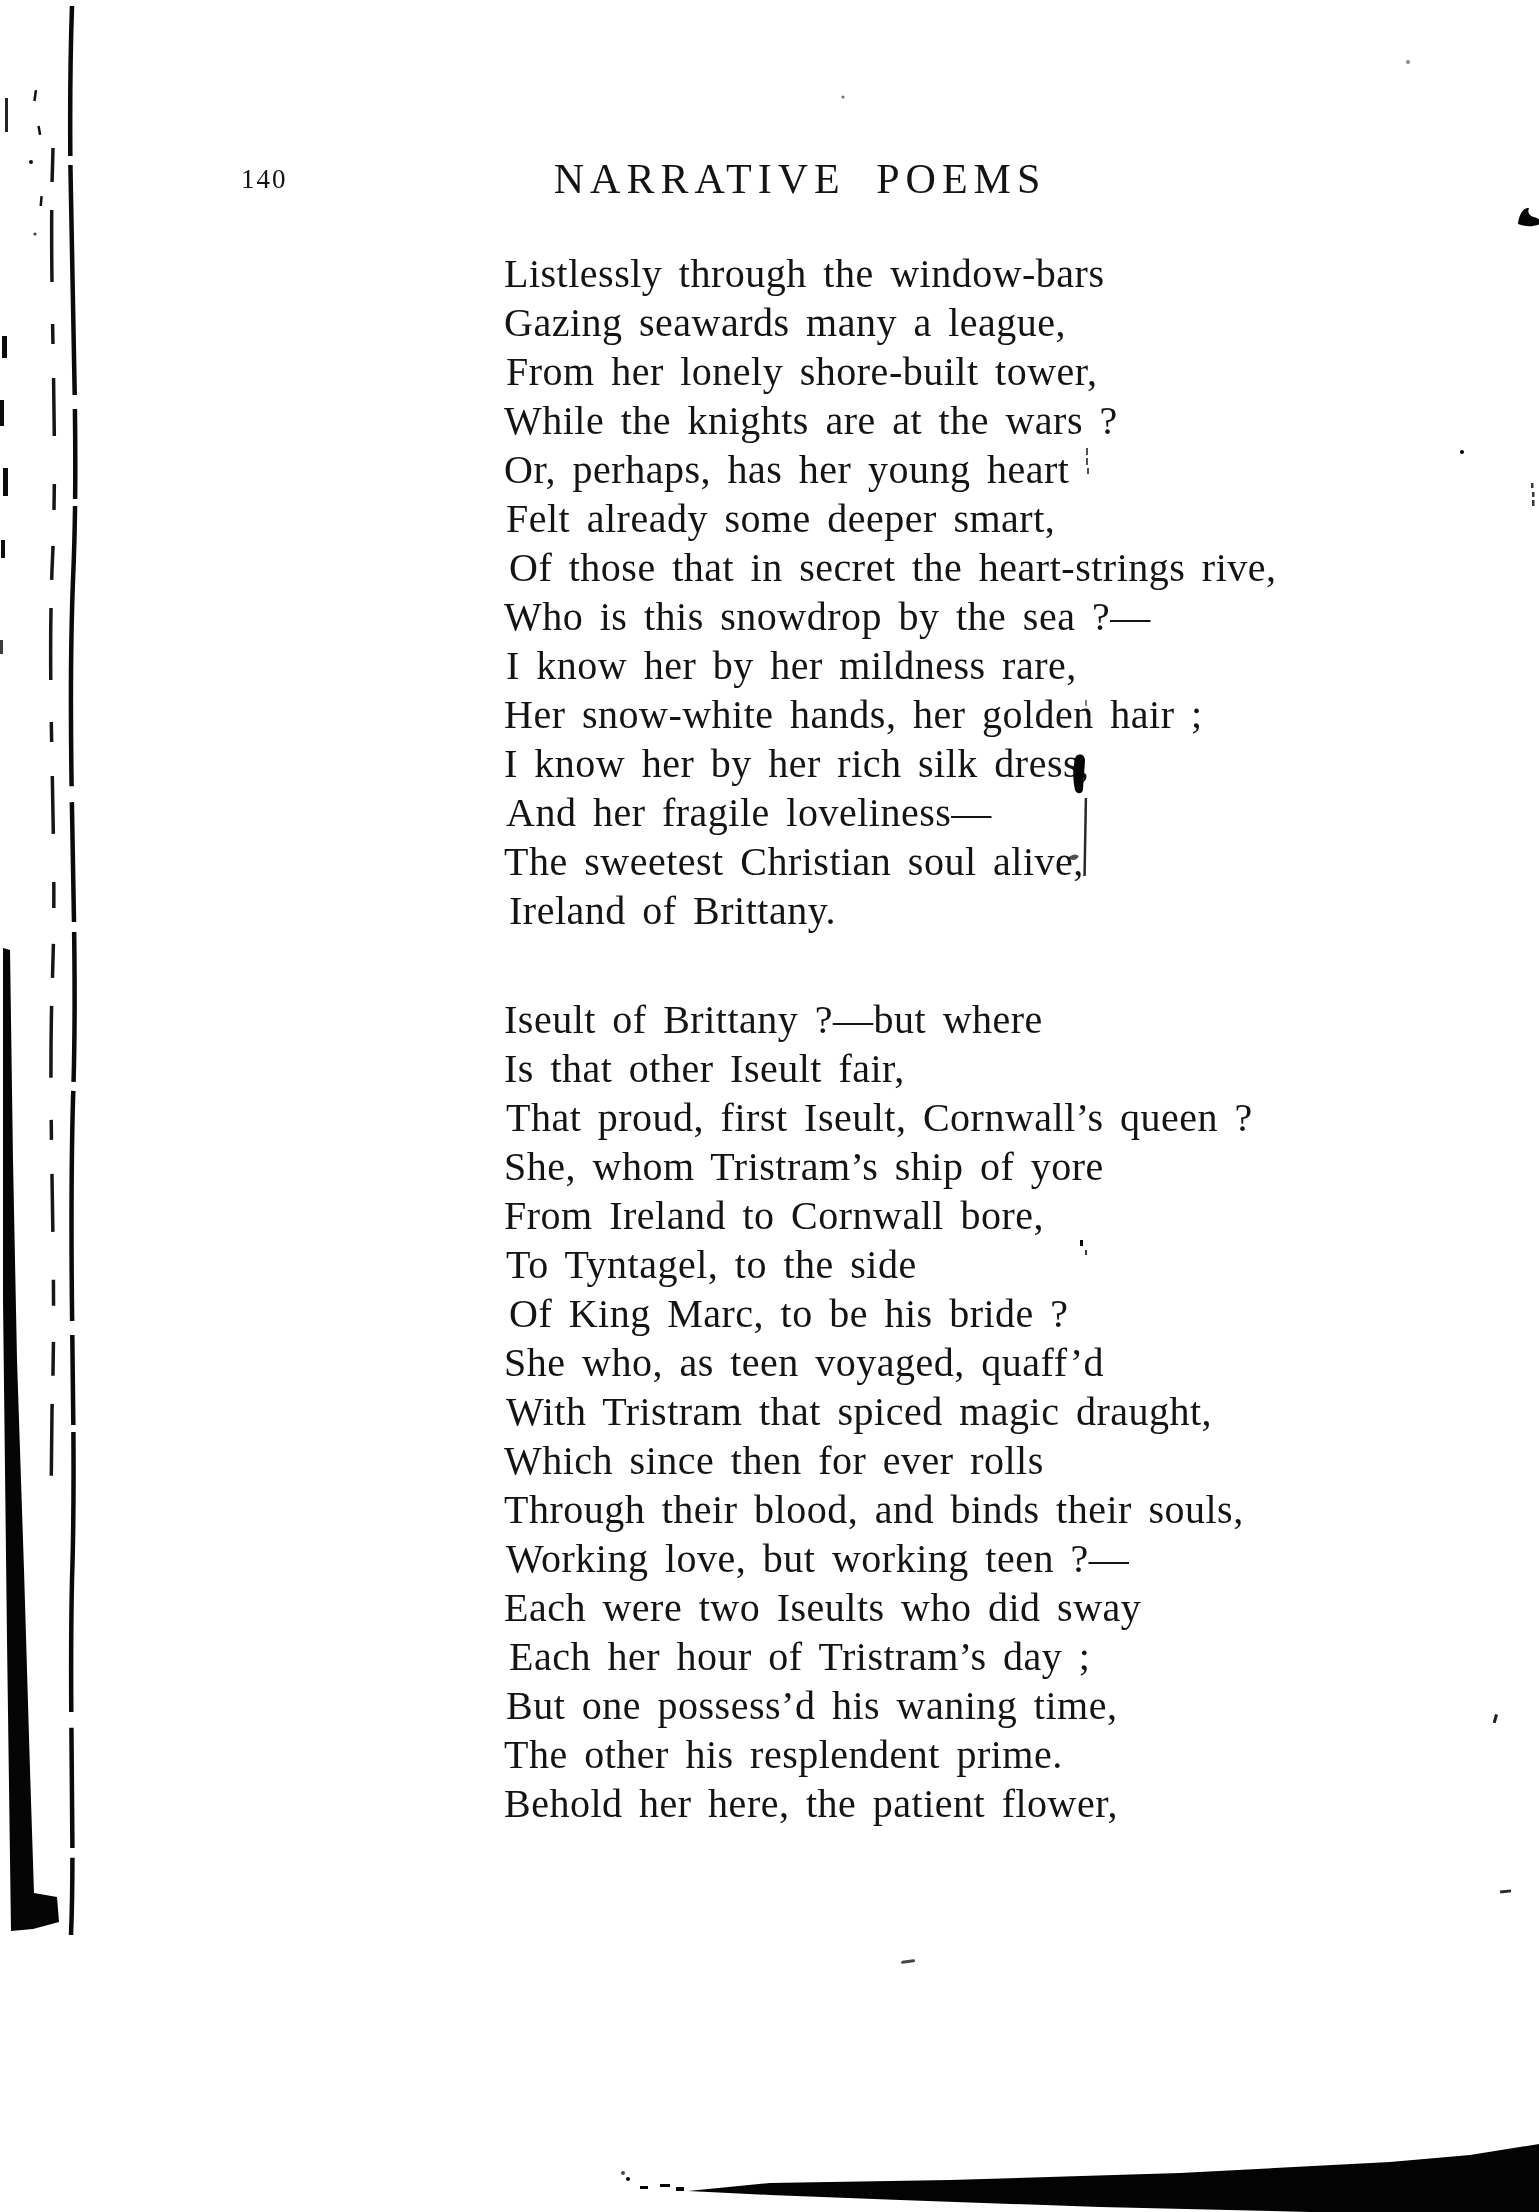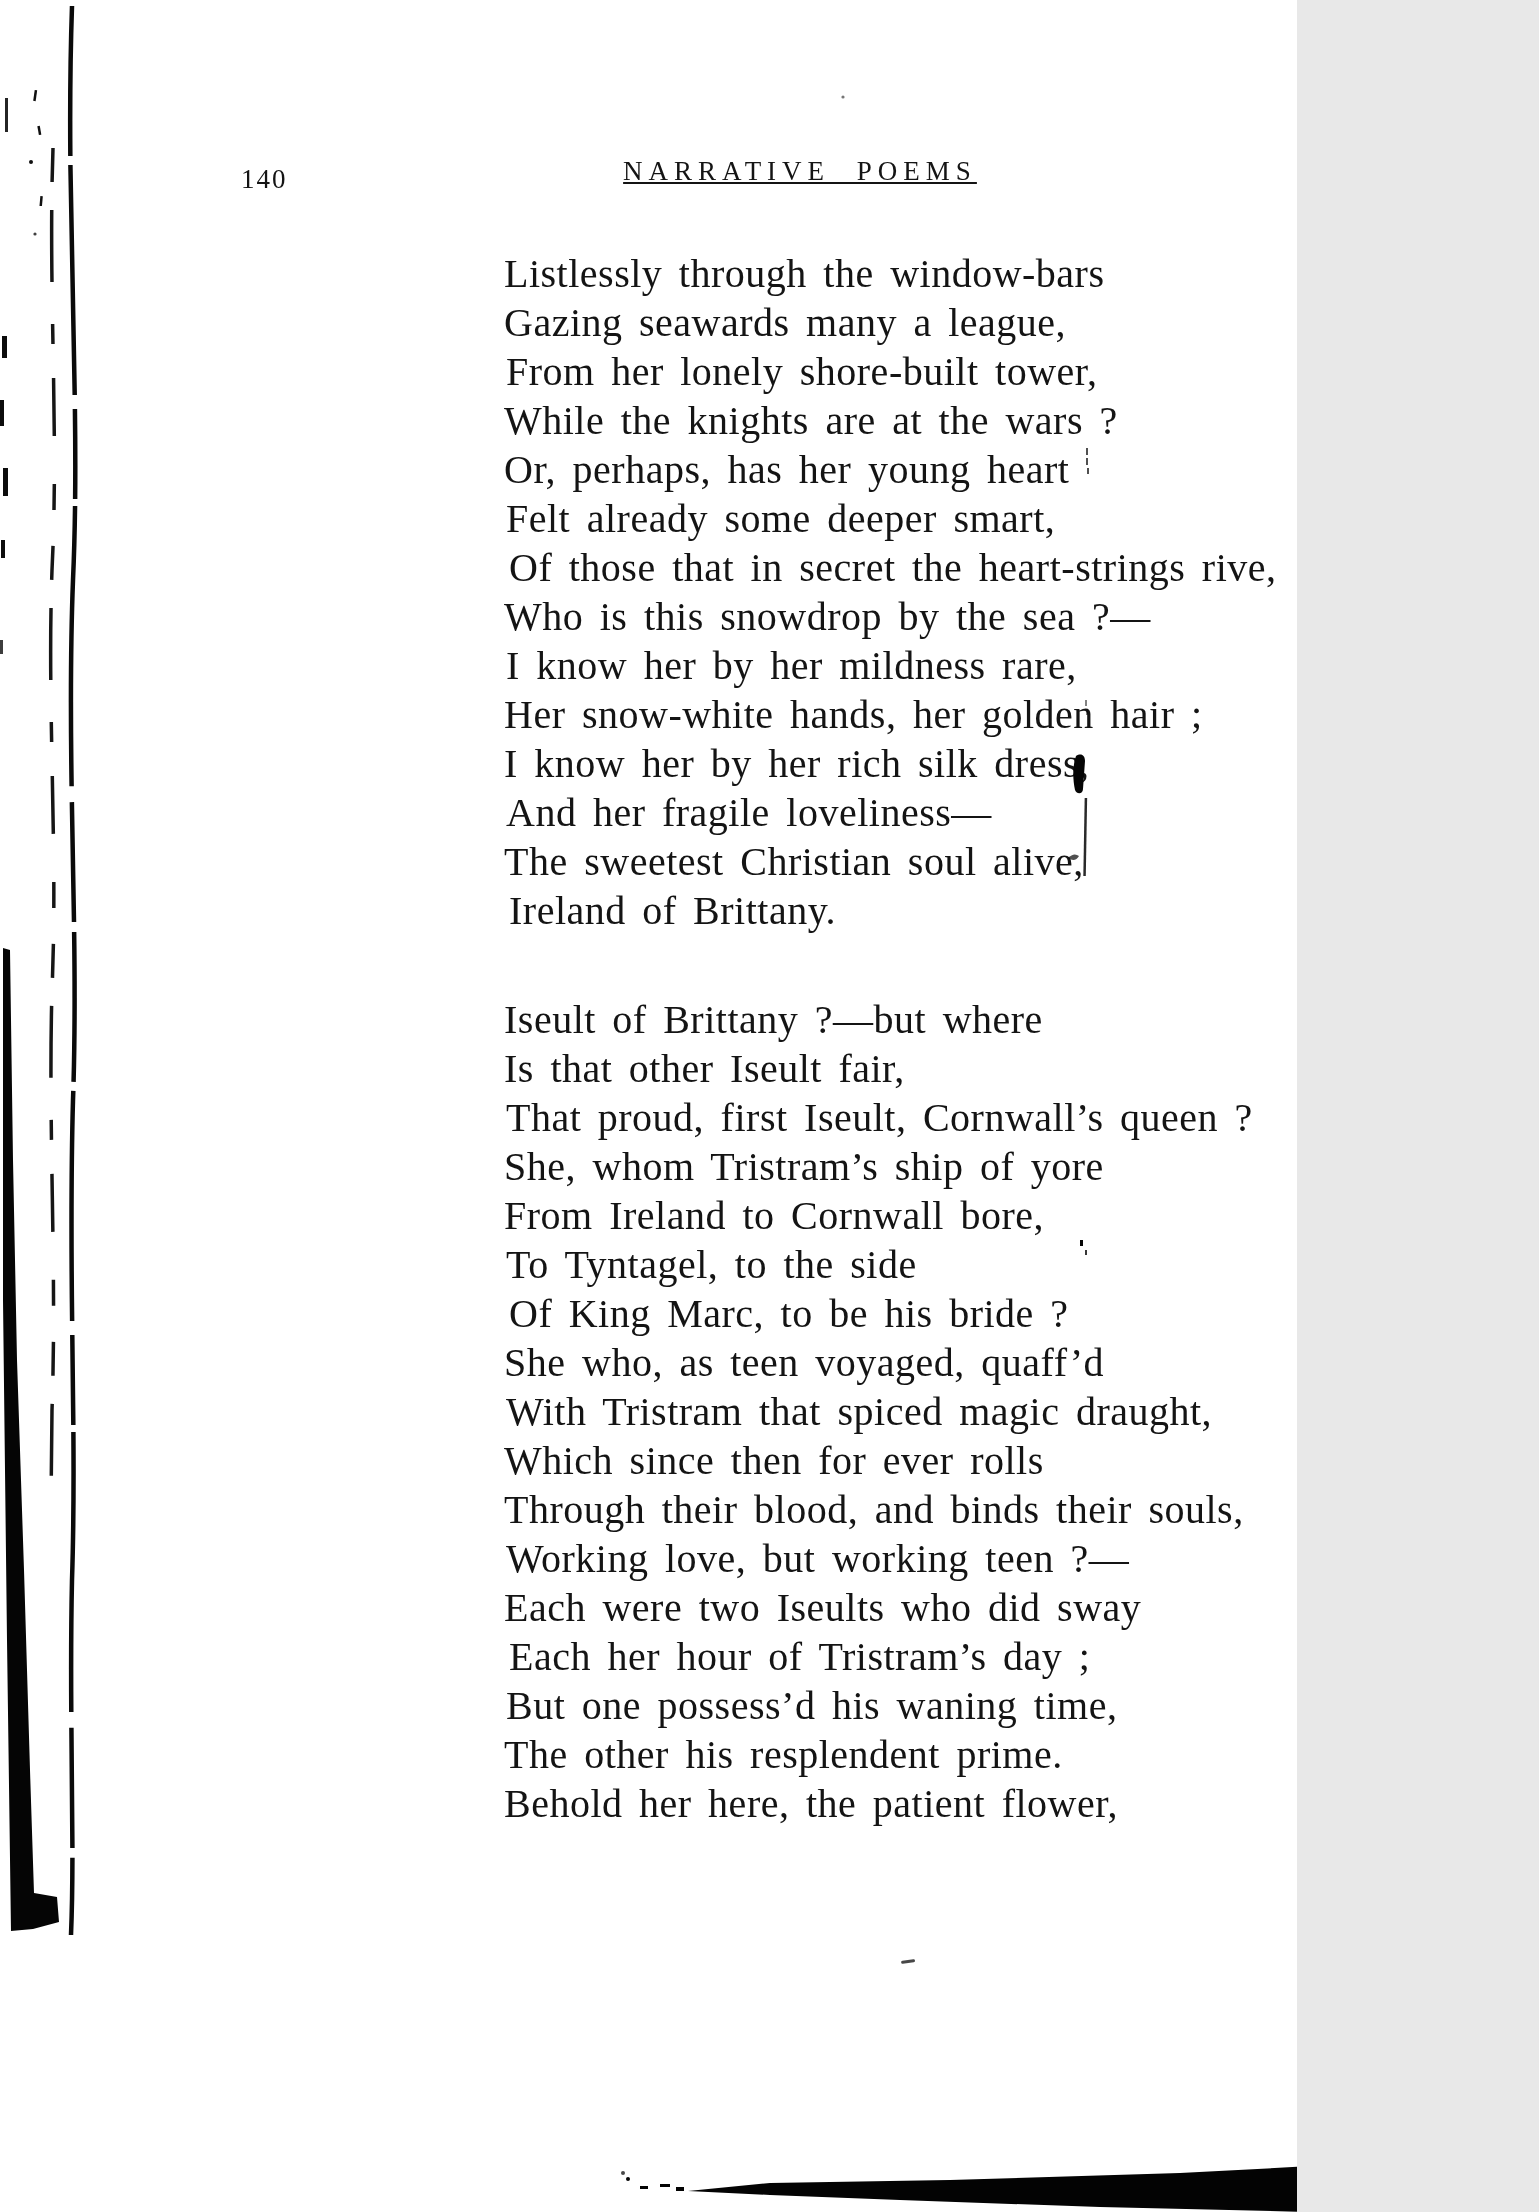--- a/index.html
+++ b/index.html
@@ -1,31 +1,31 @@
 <!DOCTYPE html>
 <html><head>
 <meta charset="utf-8">
 <style>
   html,body{margin:0;padding:0;background:#e8e8e8;}
   .page{
     position:relative;
-    width:1297px;height:2212px;
+    width:1539px;height:2212px;
     background:#ffffff;
     overflow:hidden;
     font-family:"Liberation Serif","DejaVu Serif",serif;
     color:#141414;
   }
   .page-number{
     position:absolute;left:241px;top:166px;
     font-size:27px;letter-spacing:2px;line-height:1;
   }
   .running-header{
     position:absolute;left:480px;top:158px;width:640px;
     text-align:center;
-    font-size:27px;letter-spacing:6px;word-spacing:14px;line-height:1;text-decoration:underline;
+    font-size:42px;letter-spacing:6px;word-spacing:14px;line-height:1;
   }
   .poem{
     position:absolute;left:504px;top:233px;width:960px;
     font-size:40px;line-height:49px;
     letter-spacing:0.5px;word-spacing:6px;
     white-space:nowrap;
     margin-top:16px;
   }
   .stanza{margin:0;padding:0;}
   .stanza + .stanza{margin-top:60px;}

